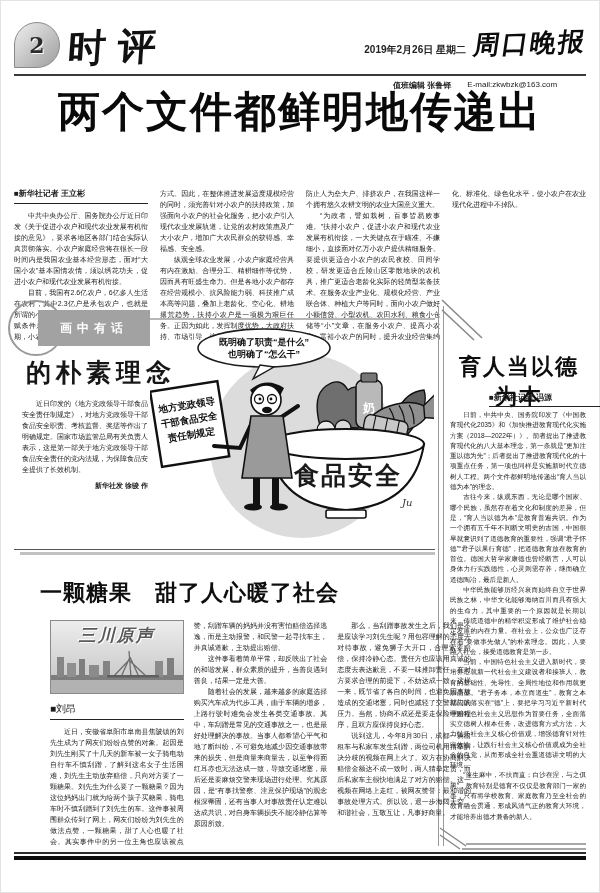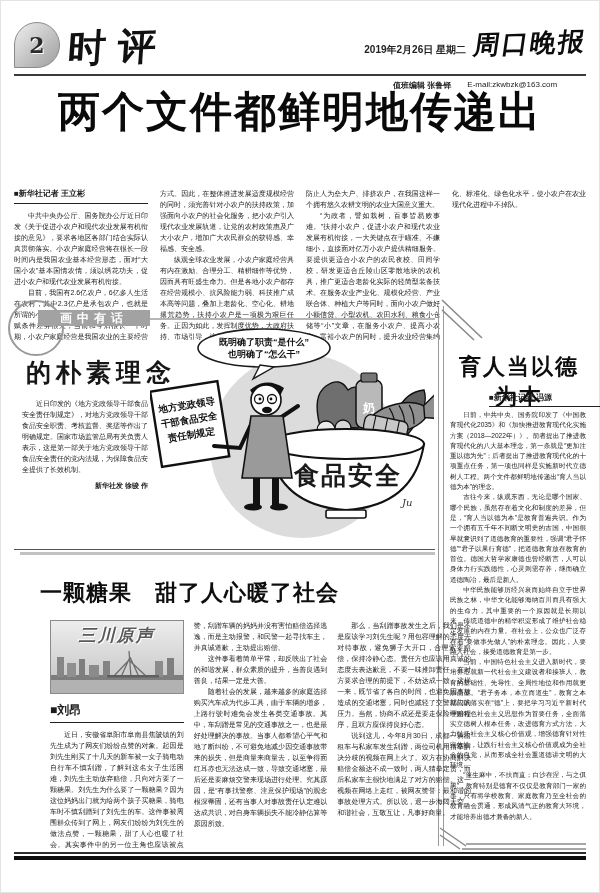--- a/index.html
+++ b/index.html
@@ -28,21 +28,21 @@
   
   .lead-headline{left:0;top:84px;width:600px;text-align:center;
        font-family:"DejaVu Serif",serif;font-size:42px;font-weight:900;letter-spacing:2px;color:#0a0a0a;}
   .lead-cols{left:14px;top:148px;width:572px;height:160px;
        column-count:4;column-gap:12px;column-fill:auto;overflow:hidden;margin-top:40px;}
   .byline{font-size:8px;font-weight:bold;border-bottom:1.5px solid #222;padding-bottom:4px;margin-bottom:6px;}
   .bodytext p{margin:0;font-size:7px;line-height:11px;text-align:justify;text-indent:2em;color:#1c1c1c;}
 
   
   .badge-circle{left:8px;top:300px;width:52px;height:52px;border:2px solid #9a9a9a;border-radius:50%;}
-  .badge-rect{left:38px;top:310px;width:112px;height:16px;background:#a2a2a2;color:#ffffff;
+  .badge-rect{left:38px;top:310px;width:112px;height:36px;background:#a2a2a2;color:#ffffff;
        font-size:12px;font-weight:bold;letter-spacing:5px;display:flex;align-items:center;justify-content:center;}
   .badge-line{left:150px;top:318px;width:285px;height:2px;background:#b7b7b7;}
   .inst-title{left:26px;top:356px;width:150px;font-family:"DejaVu Serif",serif;
        font-size:25px;font-weight:900;letter-spacing:5px;color:#161616;}
   .inst-body{left:22px;top:398px;width:126px;}
   .inst-credit{font-size:7px;text-align:right;margin-top:6px;font-weight:bold;}
   .cartoon{left:150px;top:326px;width:284px;height:218px;}
   .box-bottom-line{left:14px;top:549px;width:421px;height:1px;background:#555;}
   .box-bottom-shadow{left:20px;top:552px;width:415px;height:3px;background:#c2c2c2;}
 
@@ -61,21 +61,21 @@
   .bottom-headline{left:40px;top:578px;width:395px;text-align:left;
        font-family:"DejaVu Serif",serif;font-size:22px;font-weight:900;letter-spacing:1px;color:#0e0e0e;}
   .bottom-cols{left:14px;top:620px;width:421px;height:230px;
        column-count:3;column-gap:10px;column-fill:auto;overflow:hidden;margin-left:36px;}
   .photo{position:relative;width:100%;height:74px;border:1px solid #8a8a8a;box-sizing:border-box;
        background:linear-gradient(#ededed 0%,#d9d9d9 45%,#c2c2c2 100%);overflow:hidden;}
   .photo-label{position:absolute;left:0;right:0;top:3px;text-align:center;
        font-family:"DejaVu Serif",serif;font-style:italic;font-size:17px;font-weight:900;
        letter-spacing:2px;color:#5a5a5a;text-shadow:1px 1px 0 #fff,-1px -1px 0 #fff;}
   .photo svg{position:absolute;left:0;bottom:0;}
-  .b-byline{margin:8px 0 6px;font-size:12px;font-weight:bold;border-bottom:1.5px solid #222;padding-bottom:3px;}
+  .b-byline{margin:8px 0 6px;font-size:10px;font-weight:normal;border-bottom:1.5px solid #222;padding-bottom:3px;}
 
   
   .page-rule-thin{left:14px;top:852px;width:572px;height:1.5px;background:#2e2e2e;}
   .page-rule-thick{left:14px;top:856px;width:572px;height:4px;background:#0d0d0d;}
 </style>
 </head>
 <body>
 
 <div class="page">
 

